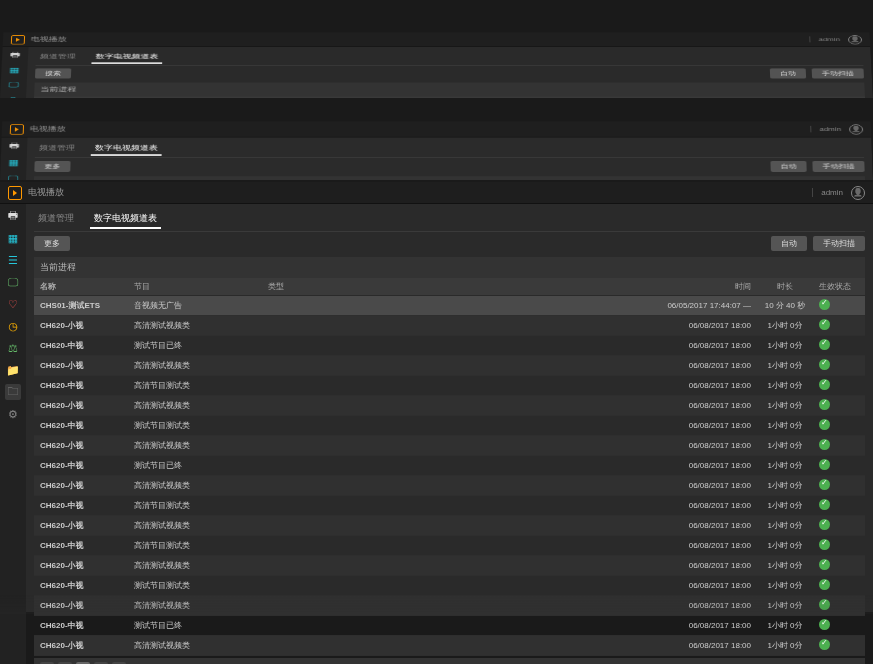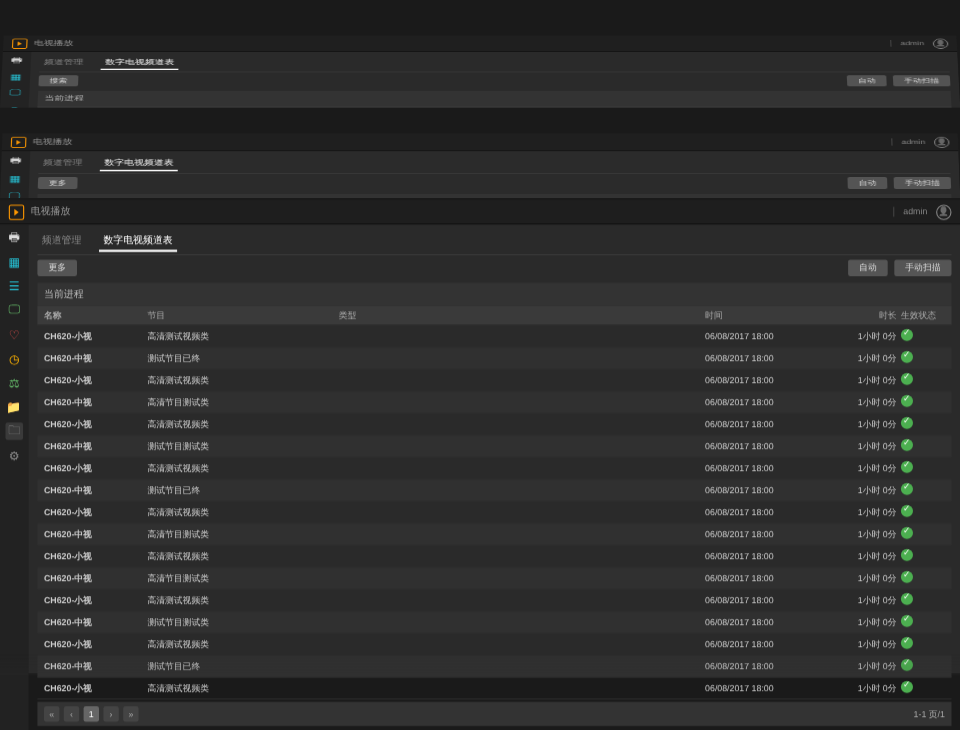--- a/index.html
+++ b/index.html
@@ -150,23 +150,23 @@
 }
 .trow {
   font-size: 8px;
   color: #ccc;
   border-bottom: 1px solid #2e2e2e;
 }
 .trow:nth-child(even) { background: #303030; }
 .trow.sel { background: #4a4a4a; }
 .c1 { flex: 0 0 90px; font-weight: bold; }
 .c2 { flex: 0 0 130px; }
-.c3 { flex: 1; margin-left: 40px; }
-.c4 { flex: 0 0 110px; text-align: left; }
-.c5 { flex: 0 0 60px; text-align: right; }
+.c3 { flex: 1; }
+.c4 { flex: 0 0 110px; text-align: right; }
+.c5 { flex: 0 0 60px; text-align: center; }
 .c6 { flex: 0 0 40px; text-align: left; }
 
 .status-ok {
   display: inline-block;
   width: 11px; height: 11px;
   border-radius: 50%;
   background: #4caf50;
   position: relative;
 }
 .status-ok::after {
@@ -346,20 +346,28 @@
       <div class="table">
         <div class="thead">
           <div class="c1">名称</div>
           <div class="c2">节目</div>
           <div class="c3">类型</div>
           <div class="c4">时间</div>
           <div class="c5">时长</div>
           <div class="c6">生效状态</div>
         </div>
         <div id="rows-container">
+              <div class="trow sel">
+                <div class="c1">CHS01-测试ETS</div>
+                <div class="c2">音视频无广告</div>
+                <div class="c3"></div>
+                <div class="c4">06/05/2017 17:44:07 —</div>
+                <div class="c5">10 分 40 秒</div>
+                <div class="c6"><span class="status-ok"></span></div>
+              </div>
               <div class="trow">
                 <div class="c1">CH620-小视</div>
                 <div class="c2">高清测试视频类</div>
                 <div class="c3"></div>
                 <div class="c4">06/08/2017 18:00</div>
                 <div class="c5">1小时 0分</div>
                 <div class="c6"><span class="status-ok"></span></div>
               </div>
               <div class="trow">
                 <div class="c1">CH620-中视</div>

